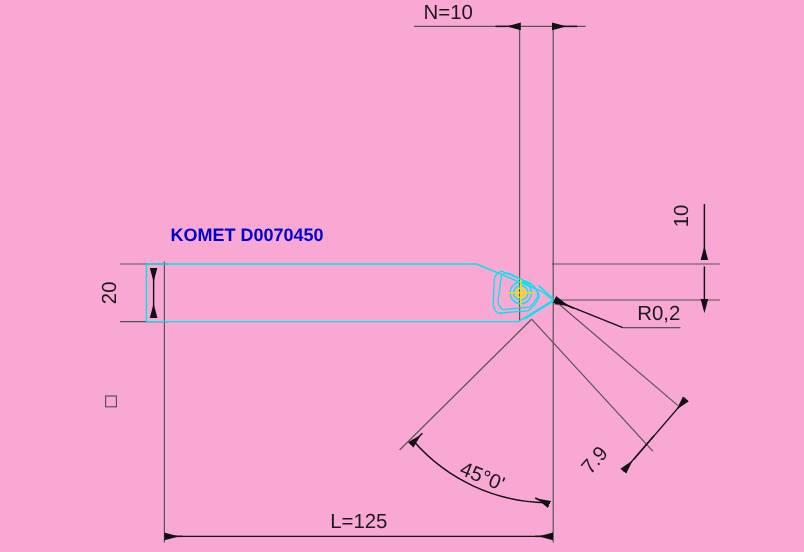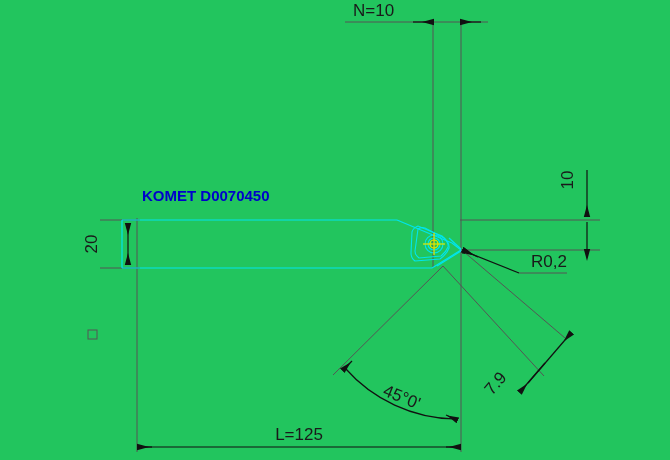--- a/index.html
+++ b/index.html
@@ -4,21 +4,21 @@
 <style>
   html, body {
     margin: 0;
     padding: 0;
     background: #ffffff;
   }
   #canvas {
     position: relative;
     width: 670px;
     height: 460px;
-    background: #22c55e;
+    background: #f9a8d4;
     font-family: "Liberation Sans", sans-serif;
     overflow: hidden;
   }
   svg#drawing {
     position: absolute;
     top: 0;
     left: 0;
     width: 670px;
     height: 460px;
   }

